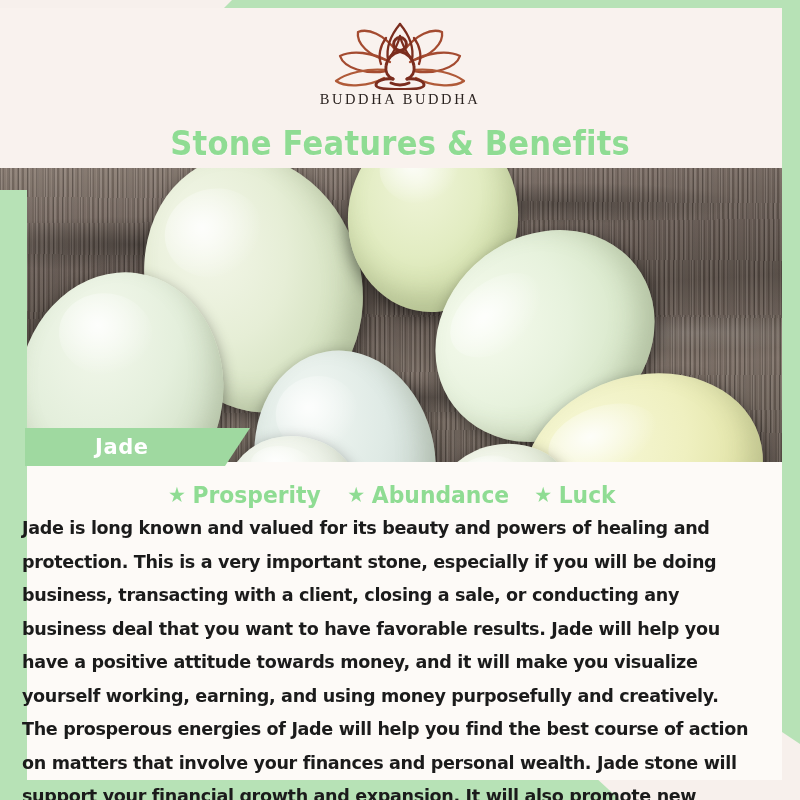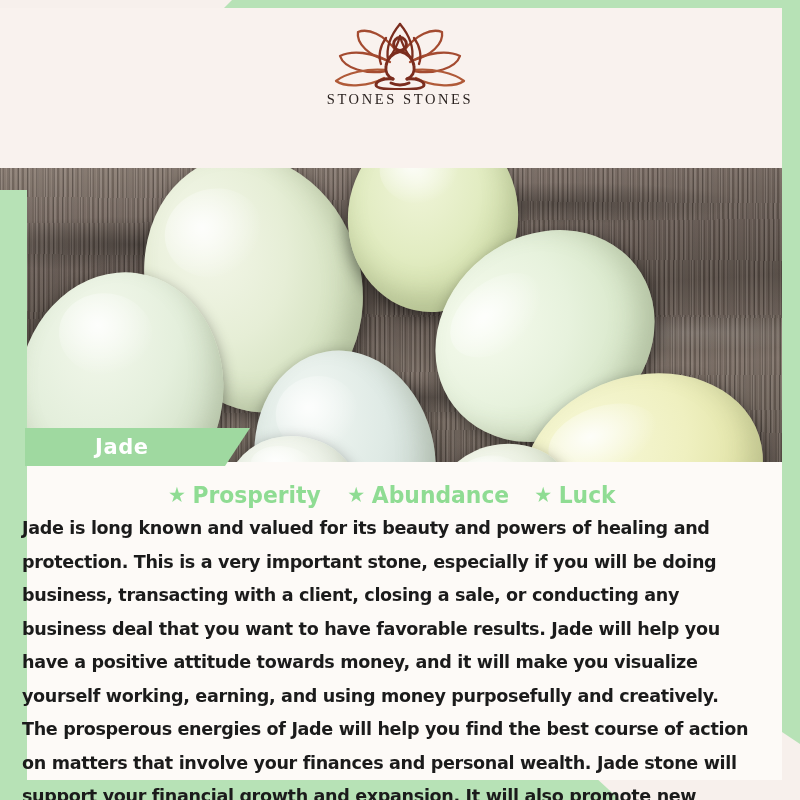--- a/index.html
+++ b/index.html
@@ -256,23 +256,26 @@
         <circle cx="76" cy="26" r="6.4"></circle>
 
         <path d="M76 33.5 C 68 35, 63 41, 62 48 C 61 54, 64 59, 69 61"></path>
         <path d="M76 33.5 C 84 35, 89 41, 90 48 C 91 54, 88 59, 83 61"></path>
 
         <path d="M69 61 C 60 60, 52 63, 52 67 C 52 70.5, 62 71.5, 76 71.5
                  C 90 71.5, 100 70.5, 100 67 C 100 63, 92 60, 83 61"></path>
         <path d="M67 65 C 72 67.5, 80 67.5, 85 65"></path>
       </g>
     </svg>
-    <div class="brand">STONES STONES</div>
-  </div>
-
+    <div class="brand">BUDDHA BUDDHA</div>
+  </div>
+
+  <div class="title-banner">
+    <div class="title-text">Stone Features &amp; Benefits</div>
+  </div>
 
   <div class="benefits">
     <div class="benefit">
       <span class="star">★</span>
       <span>Prosperity</span>
     </div>
     <div class="benefit">
       <span class="star">★</span>
       <span>Abundance</span>
     </div>

